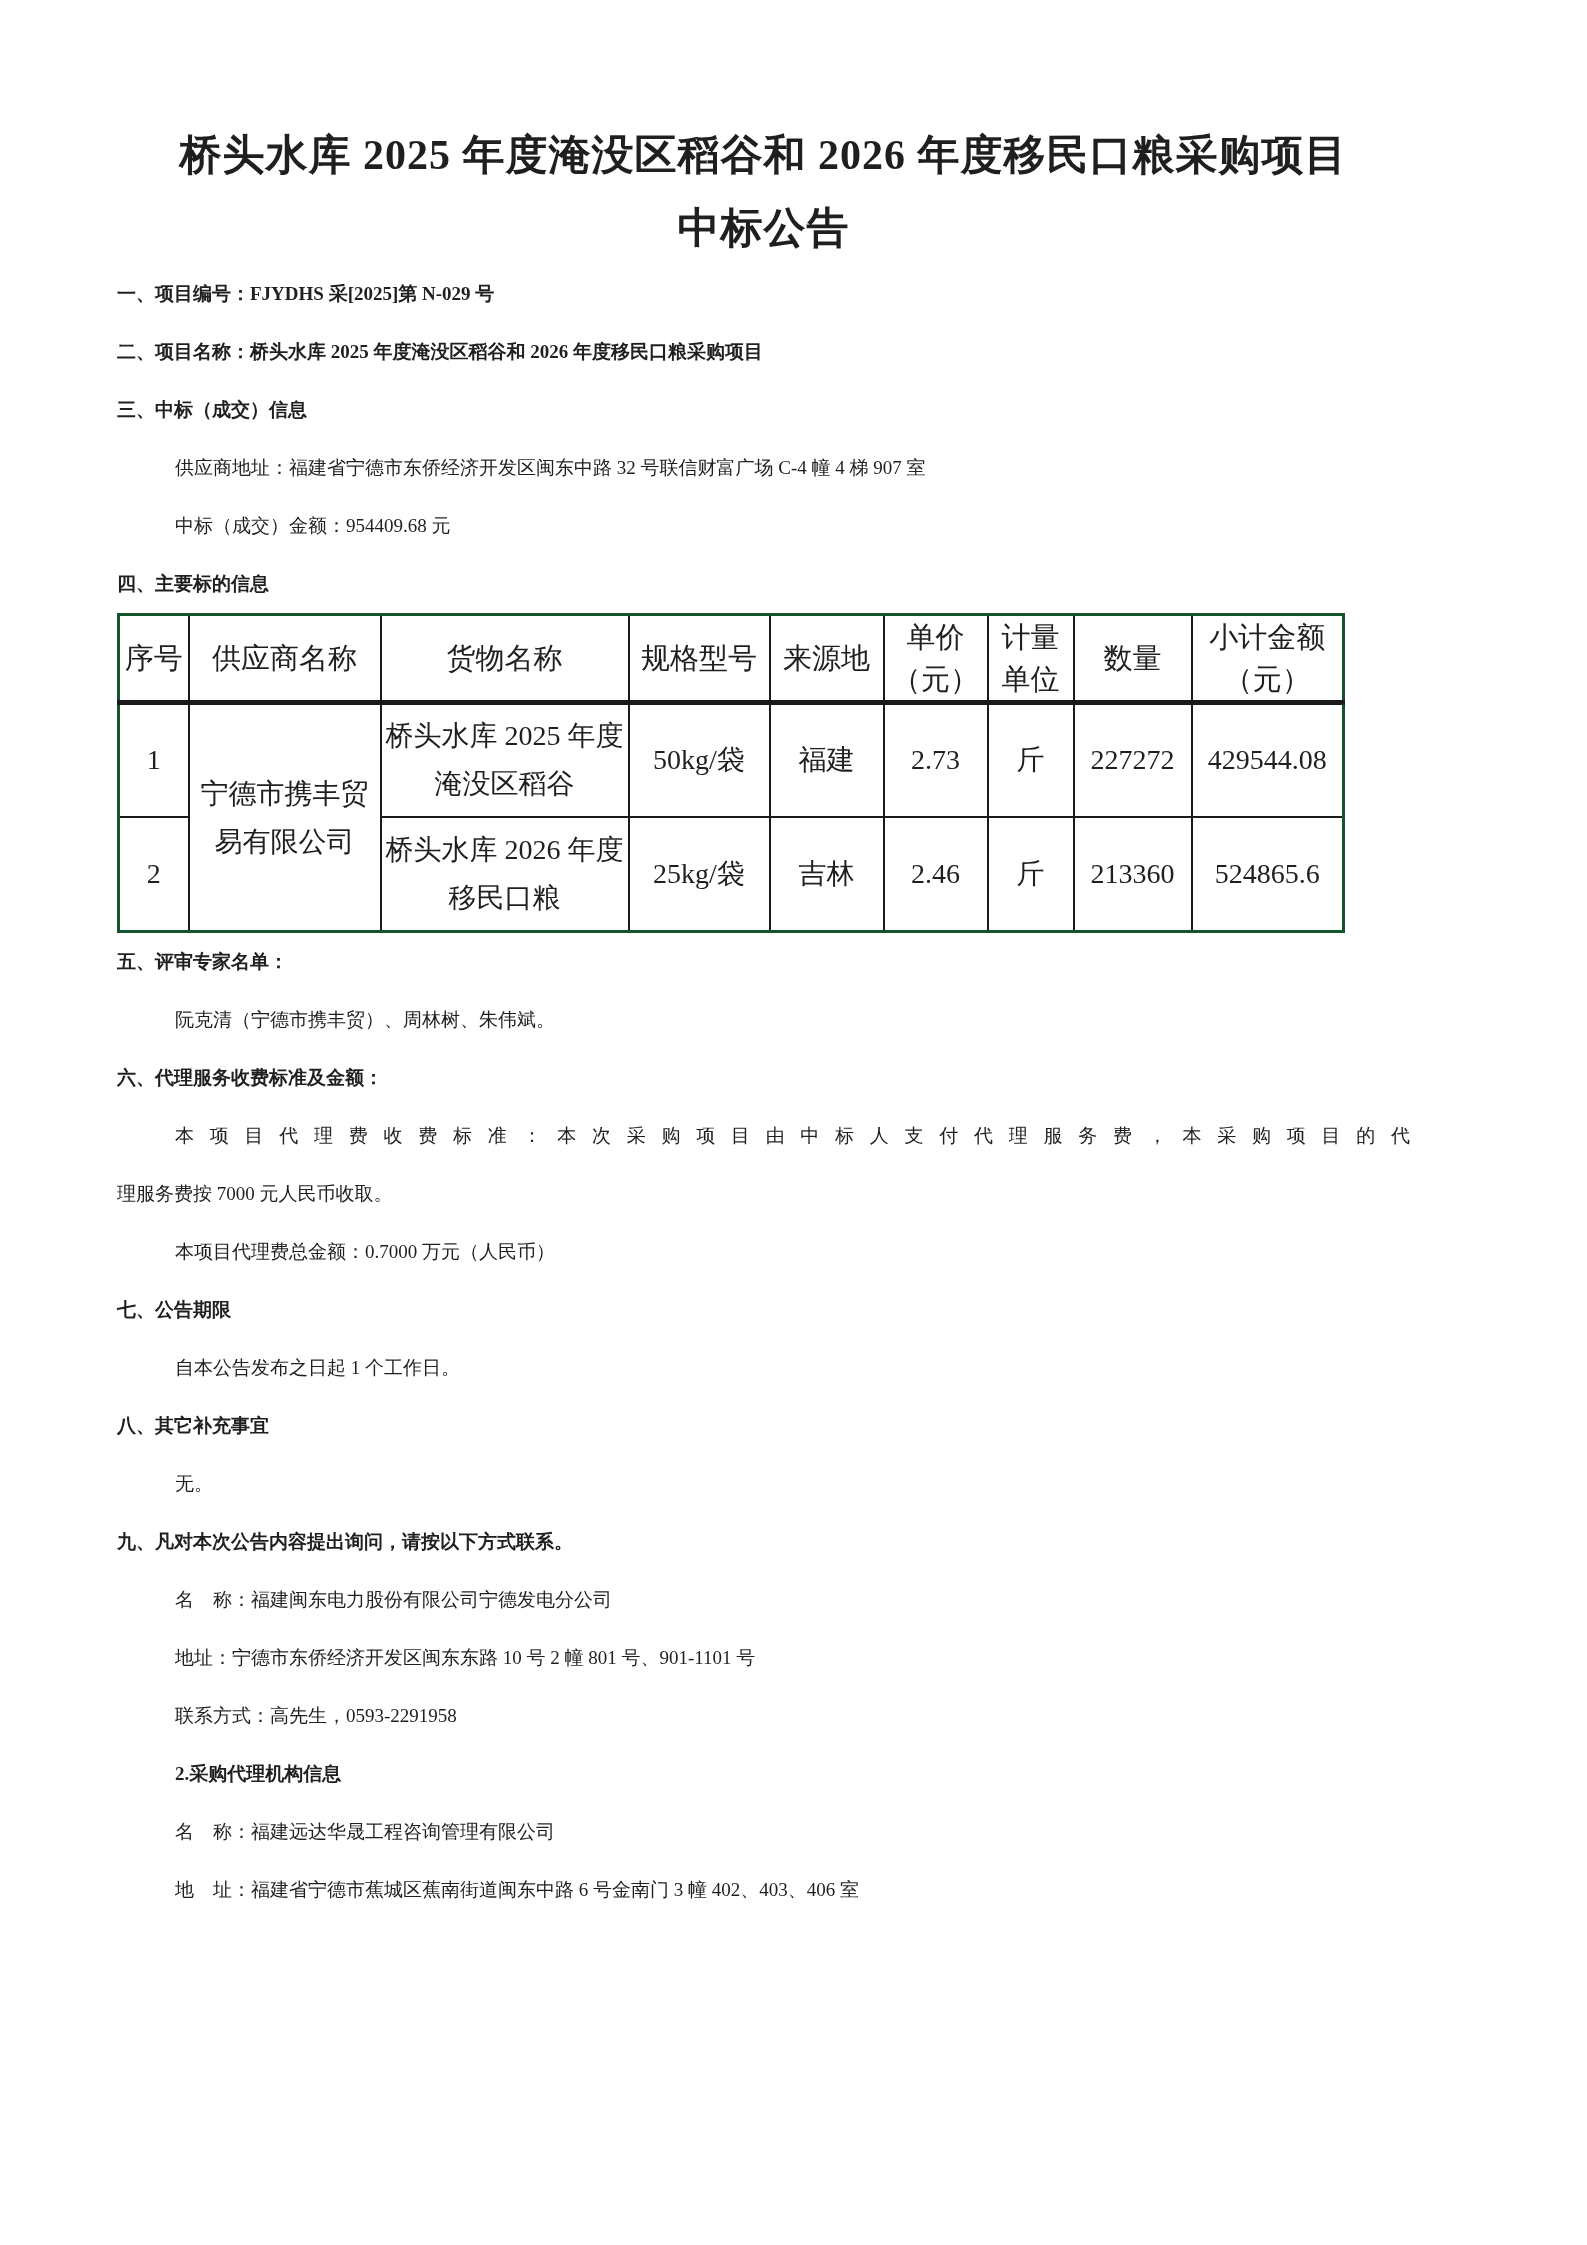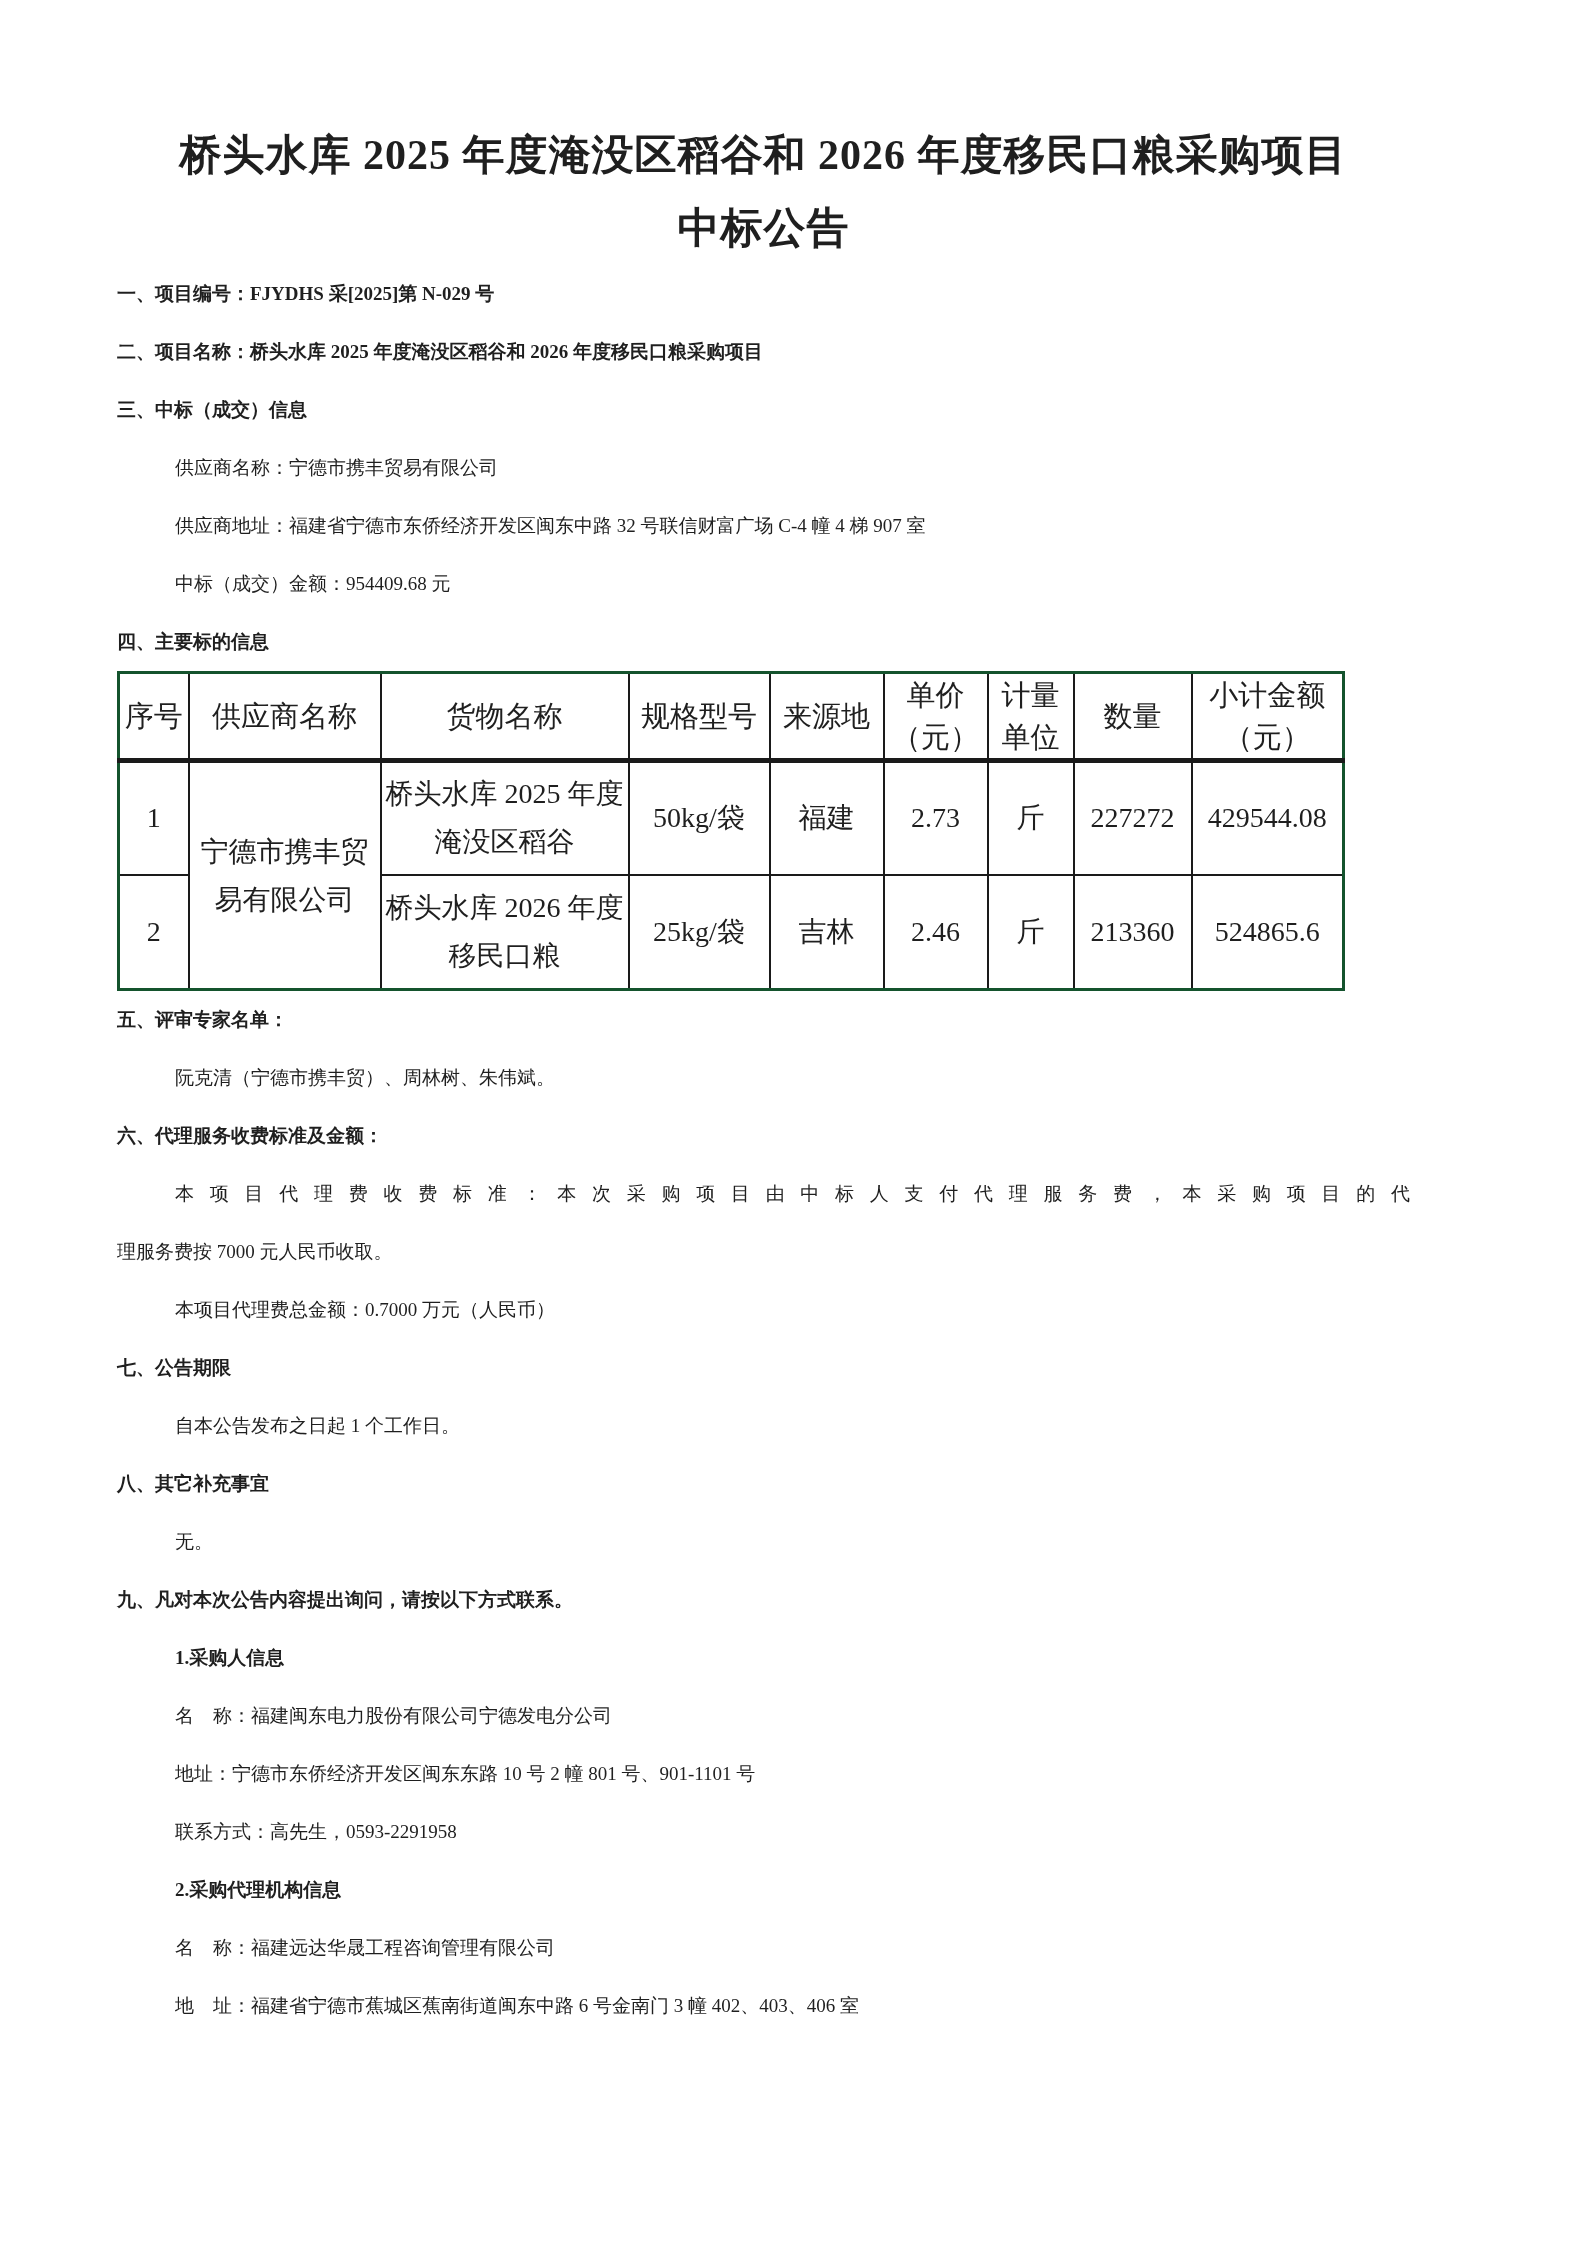--- a/index.html
+++ b/index.html
@@ -63,21 +63,20 @@
     <span>桥头水库 2025 年度淹没区稻谷和 2026 年度移民口粮采购项目</span>
     <span>中标公告</span>
   </h1>
 
   <p class="bold"><span>一、项目编号：</span><span>FJYDHS 采[2025]第 N-029 号</span></p>
 
   <p class="bold"><span>二、项目名称：</span><span>桥头水库 2025 年度淹没区稻谷和 2026 年度移民口粮采购项目</span></p>
 
   <p class="bold">三、中标（成交）信息</p>
 
-  <p class="ind"><span>供应商名称：</span><span>宁德市携丰贸易有限公司</span></p>
 
   <p class="ind"><span>供应商地址：</span><span>福建省宁德市东侨经济开发区闽东中路 32 号联信财富广场 C-4 幢 4 梯 907 室</span></p>
 
   <p class="ind"><span>中标（成交）金额：</span><span>954409.68 元</span></p>
 
   <p class="bold">四、主要标的信息</p>
 
   <table class="bid">
     <colgroup>
       <col style="width:70px">
@@ -143,21 +142,20 @@
   <p class="ind"><span>本项目代理费总金额：</span><span>0.7000 万元（人民币）</span></p>
 
   <p class="bold">七、公告期限</p>
   <p class="ind">自本公告发布之日起 1 个工作日。</p>
 
   <p class="bold">八、其它补充事宜</p>
   <p class="ind">无。</p>
 
   <p class="bold">九、凡对本次公告内容提出询问，请按以下方式联系。</p>
 
-  <p class="bold ind">1.采购人信息</p>
   <p class="ind"><span>名　称：</span><span>福建闽东电力股份有限公司宁德发电分公司</span></p>
   <p class="ind"><span>地址：</span><span>宁德市东侨经济开发区闽东东路 10 号 2 幢 801 号、901-1101 号</span></p>
   <p class="ind"><span>联系方式：</span><span>高先生，0593-2291958</span></p>
 
   <p class="bold ind">2.采购代理机构信息</p>
   <p class="ind"><span>名　称：</span><span>福建远达华晟工程咨询管理有限公司</span></p>
   <p class="ind"><span>地　址：</span><span>福建省宁德市蕉城区蕉南街道闽东中路 6 号金南门 3 幢 402、403、406 室</span></p>
 
 </div>
 

